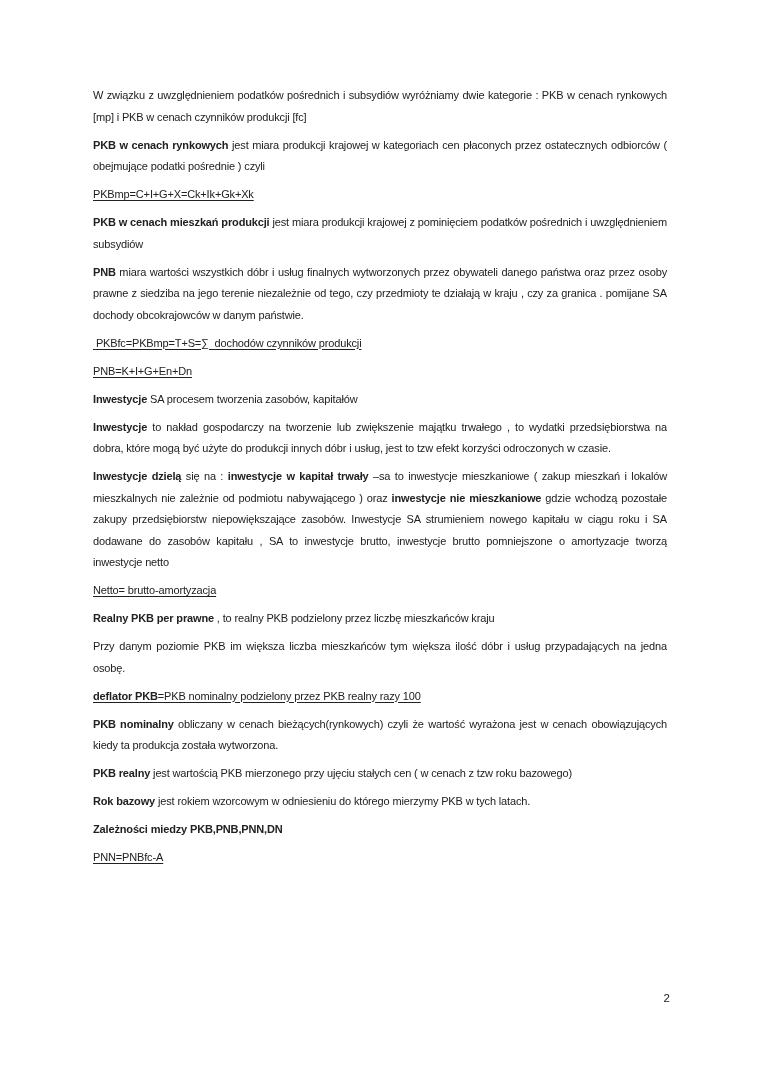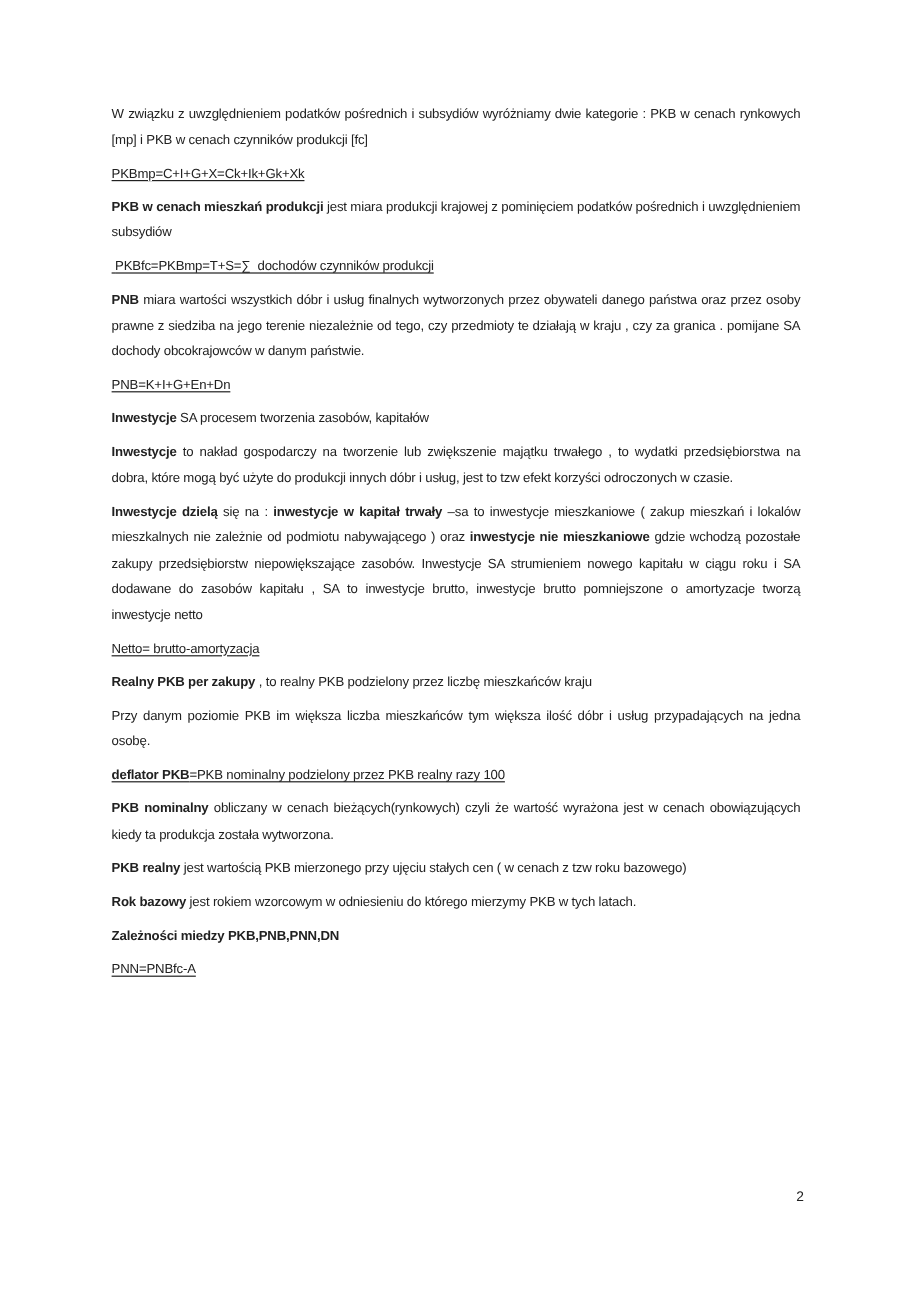--- a/index.html
+++ b/index.html
@@ -45,30 +45,31 @@
     line-height: 16px;
     color: #212121;
   }
 </style>
 </head>
 <body>
 
 <div class="page">
   <div class="doc-body" id="doc-body">
       <p class="para"><span>W związku z uwzględnieniem podatków pośrednich i subsydiów wyróżniamy dwie kategorie : PKB w cenach rynkowych [mp] i PKB w cenach czynników produkcji [fc]</span></p>
+      <p class="para"><span class="b">PKB w cenach rynkowych</span><span> jest miara produkcji krajowej w kategoriach cen płaconych przez ostatecznych odbiorców ( obejmujące podatki pośrednie ) czyli</span></p>
       <p class="para formula"><span class="u">PKBmp=C+I+G+X=Ck+Ik+Gk+Xk</span></p>
       <p class="para"><span class="b">PKB  w cenach mieszkań produkcji</span><span> jest miara produkcji krajowej z pominięciem podatków pośrednich i uwzględnieniem subsydiów</span></p>
+      <p class="para"><span class="b">PNB</span><span> miara wartości wszystkich dóbr i usług finalnych wytworzonych przez obywateli danego państwa oraz przez osoby prawne z siedziba na jego terenie niezależnie od tego, czy przedmioty te działają w kraju , czy za granica . pomijane SA dochody obcokrajowców w danym państwie.</span></p>
       <p class="para formula"><span class="u"> PKBfc=PKBmp=T+S=∑  dochodów czynników produkcji</span></p>
-      <p class="para"><span class="b">PNB</span><span> miara wartości wszystkich dóbr i usług finalnych wytworzonych przez obywateli danego państwa oraz przez osoby prawne z siedziba na jego terenie niezależnie od tego, czy przedmioty te działają w kraju , czy za granica . pomijane SA dochody obcokrajowców w danym państwie.</span></p>
       <p class="para formula"><span class="u">PNB=K+I+G+En+Dn</span></p>
       <p class="para"><span class="b">Inwestycje</span><span> SA procesem tworzenia zasobów, kapitałów</span></p>
       <p class="para"><span class="b">Inwestycje</span><span> to nakład gospodarczy na tworzenie lub zwiększenie majątku trwałego , to wydatki przedsiębiorstwa na dobra, które mogą być użyte do produkcji innych dóbr i usług, jest to tzw efekt korzyści odroczonych w czasie.</span></p>
       <p class="para"><span class="b">Inwestycje dzielą</span><span> się na : </span><span class="b">inwestycje w kapitał trwały</span><span> –sa to inwestycje mieszkaniowe ( zakup mieszkań i lokalów mieszkalnych nie zależnie od podmiotu nabywającego ) oraz </span><span class="b">inwestycje nie mieszkaniowe</span><span> gdzie wchodzą pozostałe zakupy przedsiębiorstw niepowiększające zasobów. Inwestycje SA strumieniem nowego kapitału w ciągu roku i SA dodawane do zasobów kapitału , SA to inwestycje brutto, inwestycje brutto pomniejszone o amortyzacje tworzą inwestycje netto</span></p>
       <p class="para formula"><span class="u">Netto= brutto-amortyzacja</span></p>
-      <p class="para"><span class="b">Realny PKB per zakupy</span><span> , to realny  PKB podzielony przez liczbę mieszkańców kraju</span></p>
+      <p class="para"><span class="b">Realny PKB per prawne</span><span> , to realny  PKB podzielony przez liczbę mieszkańców kraju</span></p>
       <p class="para"><span>Przy danym poziomie PKB im większa liczba mieszkańców tym większa ilość dóbr i usług przypadających na jedna osobę.</span></p>
       <p class="para"><span class="b u">deflator PKB</span><span class="u">=PKB nominalny podzielony przez PKB realny razy 100</span></p>
       <p class="para"><span class="b">PKB nominalny</span><span> obliczany w cenach bieżących(rynkowych) czyli że wartość wyrażona jest w cenach obowiązujących kiedy ta produkcja została wytworzona.</span></p>
       <p class="para"><span class="b">PKB realny</span><span> jest wartością PKB mierzonego przy ujęciu stałych cen ( w cenach z tzw roku bazowego)</span></p>
       <p class="para"><span class="b">Rok bazowy</span><span> jest rokiem wzorcowym w odniesieniu do którego mierzymy PKB w tych latach.</span></p>
       <p class="para"><span class="b">Zależności miedzy PKB,PNB,PNN,DN</span></p>
       <p class="para formula"><span class="u">PNN=PNBfc-A</span></p>
     </div>
   <div class="page-number">2</div>
 </div>

